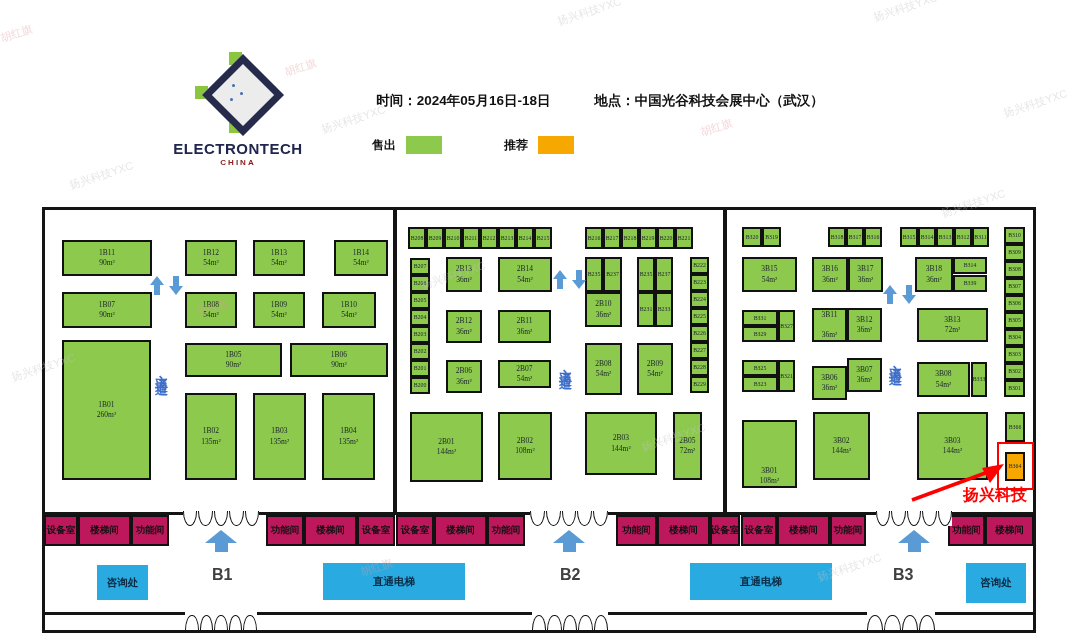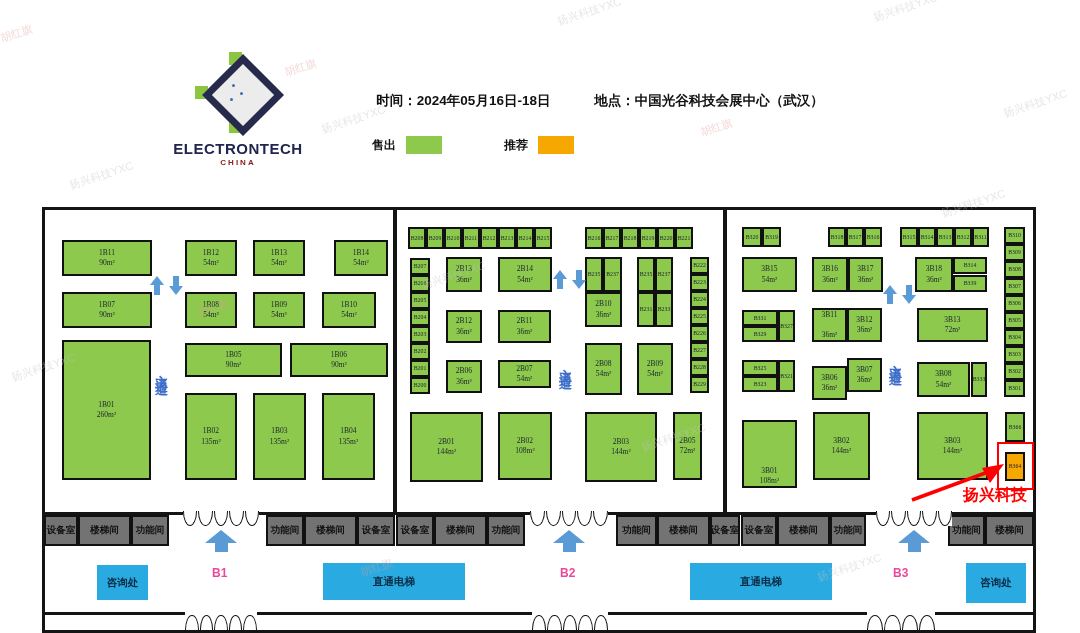--- a/index.html
+++ b/index.html
@@ -26,26 +26,26 @@
   .logo-t2{font-size:8px;font-weight:bold;color:#8B2020;letter-spacing:2px;}
   
   .plan{position:absolute;left:0;top:0;width:1080px;height:633px;}
   .wall{position:absolute;background:#141414;}
   .booth{position:absolute;background:#8CC94C;border:2px solid #111;box-sizing:border-box;
          display:flex;flex-direction:column;align-items:center;justify-content:center;
          font-family:"Liberation Serif","DejaVu Serif",serif;
          font-size:7.5px;line-height:1.35;color:#1c2430;text-align:center;overflow:hidden;}
   .booth.tiny{font-size:5.8px;line-height:1.1;}
   .booth.rec{background:#F7A800;}
-  .room{position:absolute;border:2px solid #111;box-sizing:border-box;background:#737373;
+  .room{position:absolute;border:2px solid #111;box-sizing:border-box;background:#be185d;
         display:flex;align-items:center;justify-content:center;font-size:9.5px;
         font-weight:bold;color:#111;white-space:nowrap;overflow:hidden;}
   .cyan-box{position:absolute;background:#29ABE2;display:flex;align-items:center;
             justify-content:center;font-size:10.5px;font-weight:bold;color:#0b2b45;}
-  .gate-label{position:absolute;color:#ec4899;font-weight:bold;font-size:12px;}
+  .gate-label{position:absolute;color:#404040;font-weight:bold;font-size:16px;}
   .aisle-label{position:absolute;writing-mode:vertical-rl;color:#3D6EC9;font-weight:bold;
                font-size:13px;letter-spacing:4px;}
   .scallops{position:absolute;display:flex;gap:1px;height:15px;background:#fff;z-index:6;}
   .scallops span{flex:1;border:1.7px solid #111;border-top:none;background:#fff;
                  border-radius:0 0 55% 55% / 0 0 110% 110%;}
   .scallops.up span{border-top:1.7px solid #111;border-bottom:none;
                  border-radius:55% 55% 0 0 / 110% 110% 0 0;}
   .gate-arrow{position:absolute;width:32px;z-index:7;}
   .gate-arrow .head{width:0;height:0;border-left:16px solid transparent;
                     border-right:16px solid transparent;border-bottom:13px solid #5B9BD5;}
@@ -323,21 +323,21 @@
         <div>B229</div>
       </div>
       <div class="booth" style="position: absolute; z-index: 10; left: 410px; top: 412px; width: 73px; height: 70px;">
         <div>2B01</div>
         <div>144m²</div>
       </div>
       <div class="booth" style="position: absolute; z-index: 10; left: 498px; top: 412px; width: 54px; height: 68px;">
         <div>2B02</div>
         <div>108m²</div>
       </div>
-      <div class="booth" style="position: absolute; z-index: 10; left: 585px; top: 412px; width: 72px; height: 70px;">
+      <div class="booth" style="position: absolute; z-index: 10; left: 585px; top: 412px; width: 72px; height: 63px;">
         <div>2B03</div>
         <div>144m²</div>
       </div>
       <div class="booth" style="position: absolute; z-index: 10; left: 673px; top: 412px; width: 29px; height: 68px;">
         <div>2B05</div>
         <div>72m²</div>
       </div>
       <div class="booth tiny" style="position: absolute; z-index: 10; left: 742px; top: 227px; width: 20px; height: 20px;">
         <div>B320</div>
       </div>

